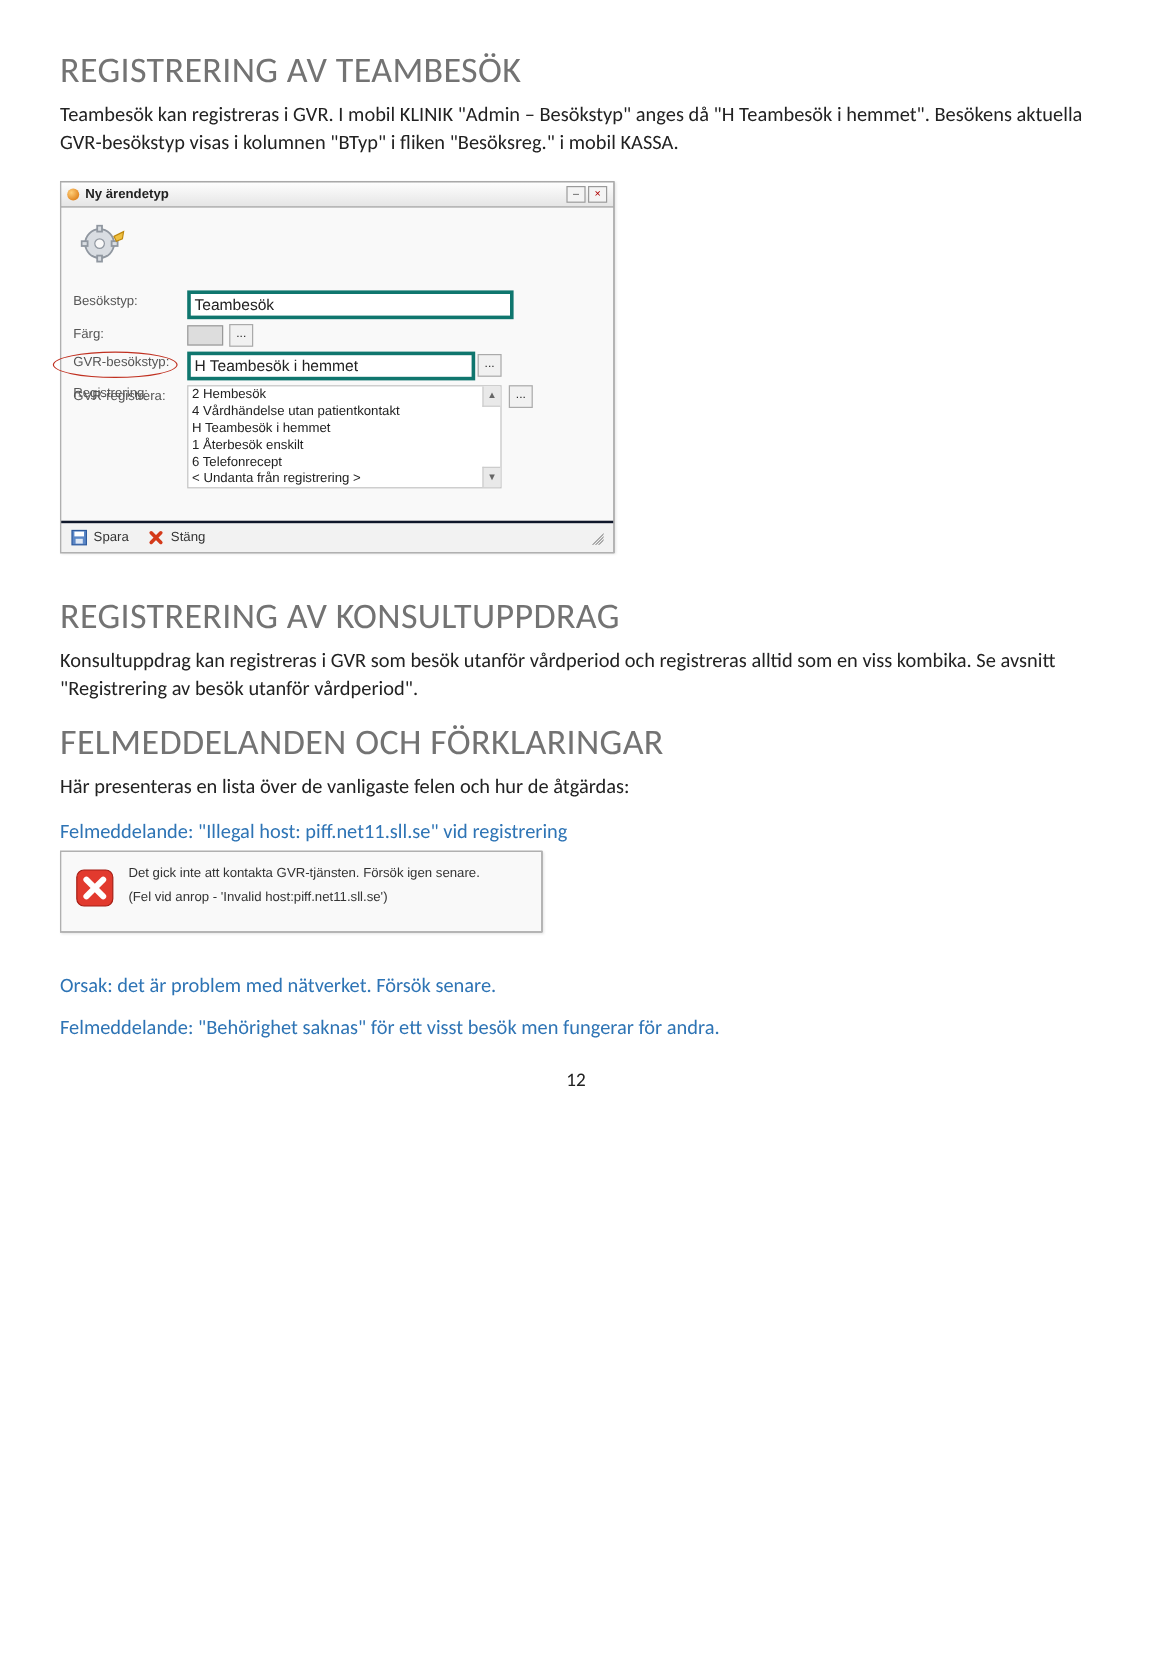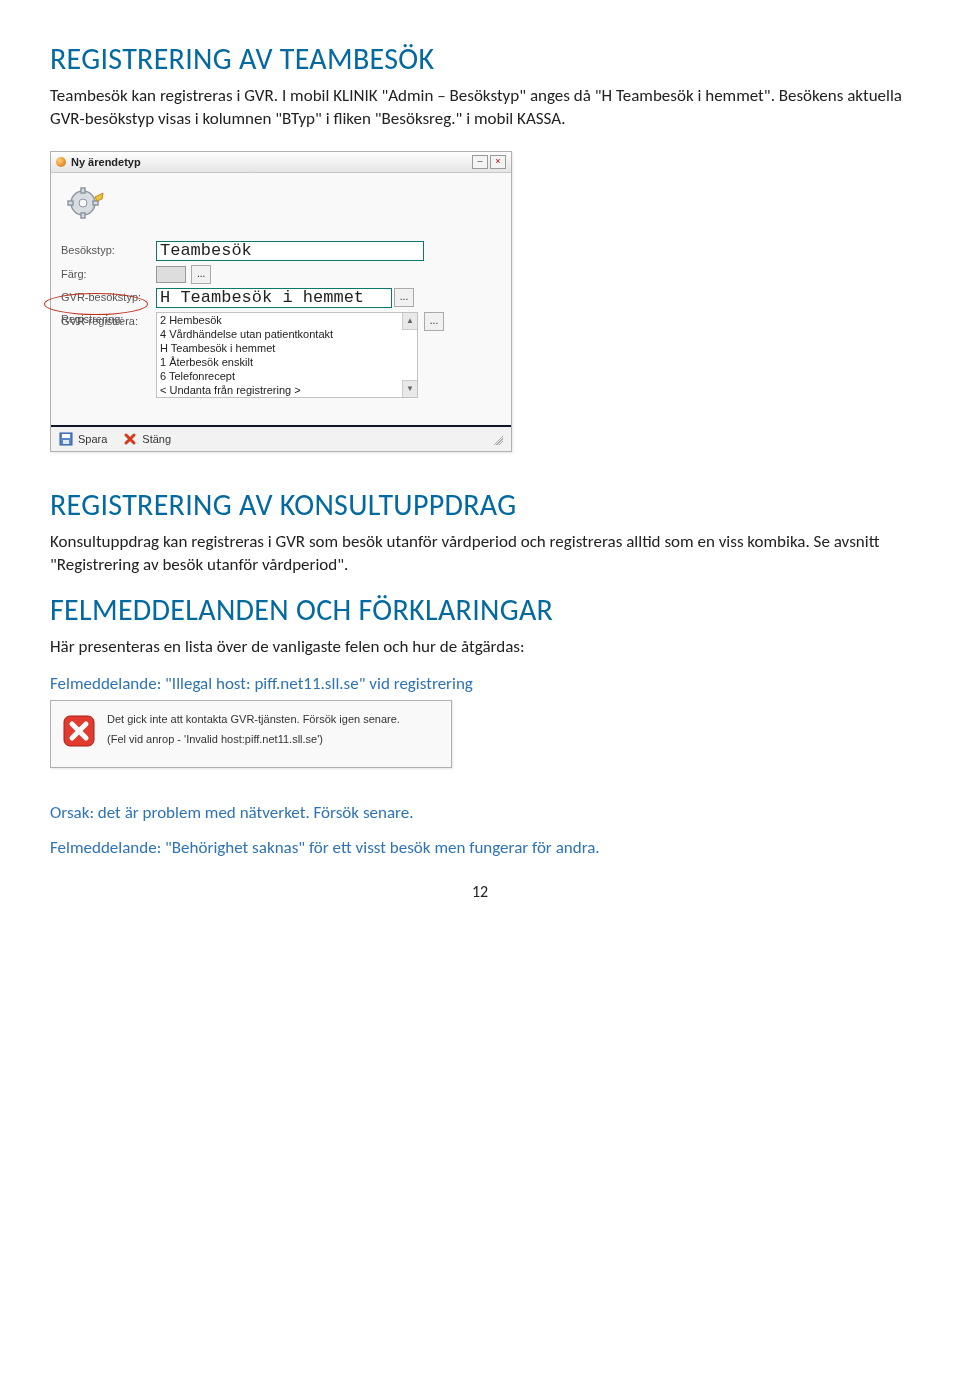--- a/index.html
+++ b/index.html
@@ -6,21 +6,21 @@
     margin: 0;
     padding: 40px 50px;
     font-family: Calibri, Arial, sans-serif;
     color: #333;
     width: 860px;
     background: #fff;
   }
   h1 {
     font-size: 30px;
     font-weight: 400;
-    color: #0369a1;
+    color: #737373;
     margin: 0 0 8px 0;
     letter-spacing: 0.3px;
   }
   .body-text {
     font-size: 17px;
     line-height: 1.35;
     color: #222;
     margin: 0 0 14px 0;
   }
   .sub-heading {
@@ -98,27 +98,27 @@
   }
   .form-label {
     width: 95px;
     color: #555;
     padding-top: 3px;
   }
   .form-field {
     flex: 1;
   }
   .input-text {
-    border:1px solid #0f766e;
+    border:3px solid #0f766e;
     background:#fff;
     height: 16px;
     padding: 1px 3px;
     width: 260px;
-    font-family:Liberation Mono, monospace;
-    font-size:17px;
+    font-family:Liberation Sans, sans-serif;
+    font-size:13px;
     color:#222;
   }
   .color-swatch {
     border:1px solid #999;
     width: 28px; height: 15px;
     background:#ddd;
     display:inline-block;
     vertical-align:middle;
   }
   .mini-btn {

